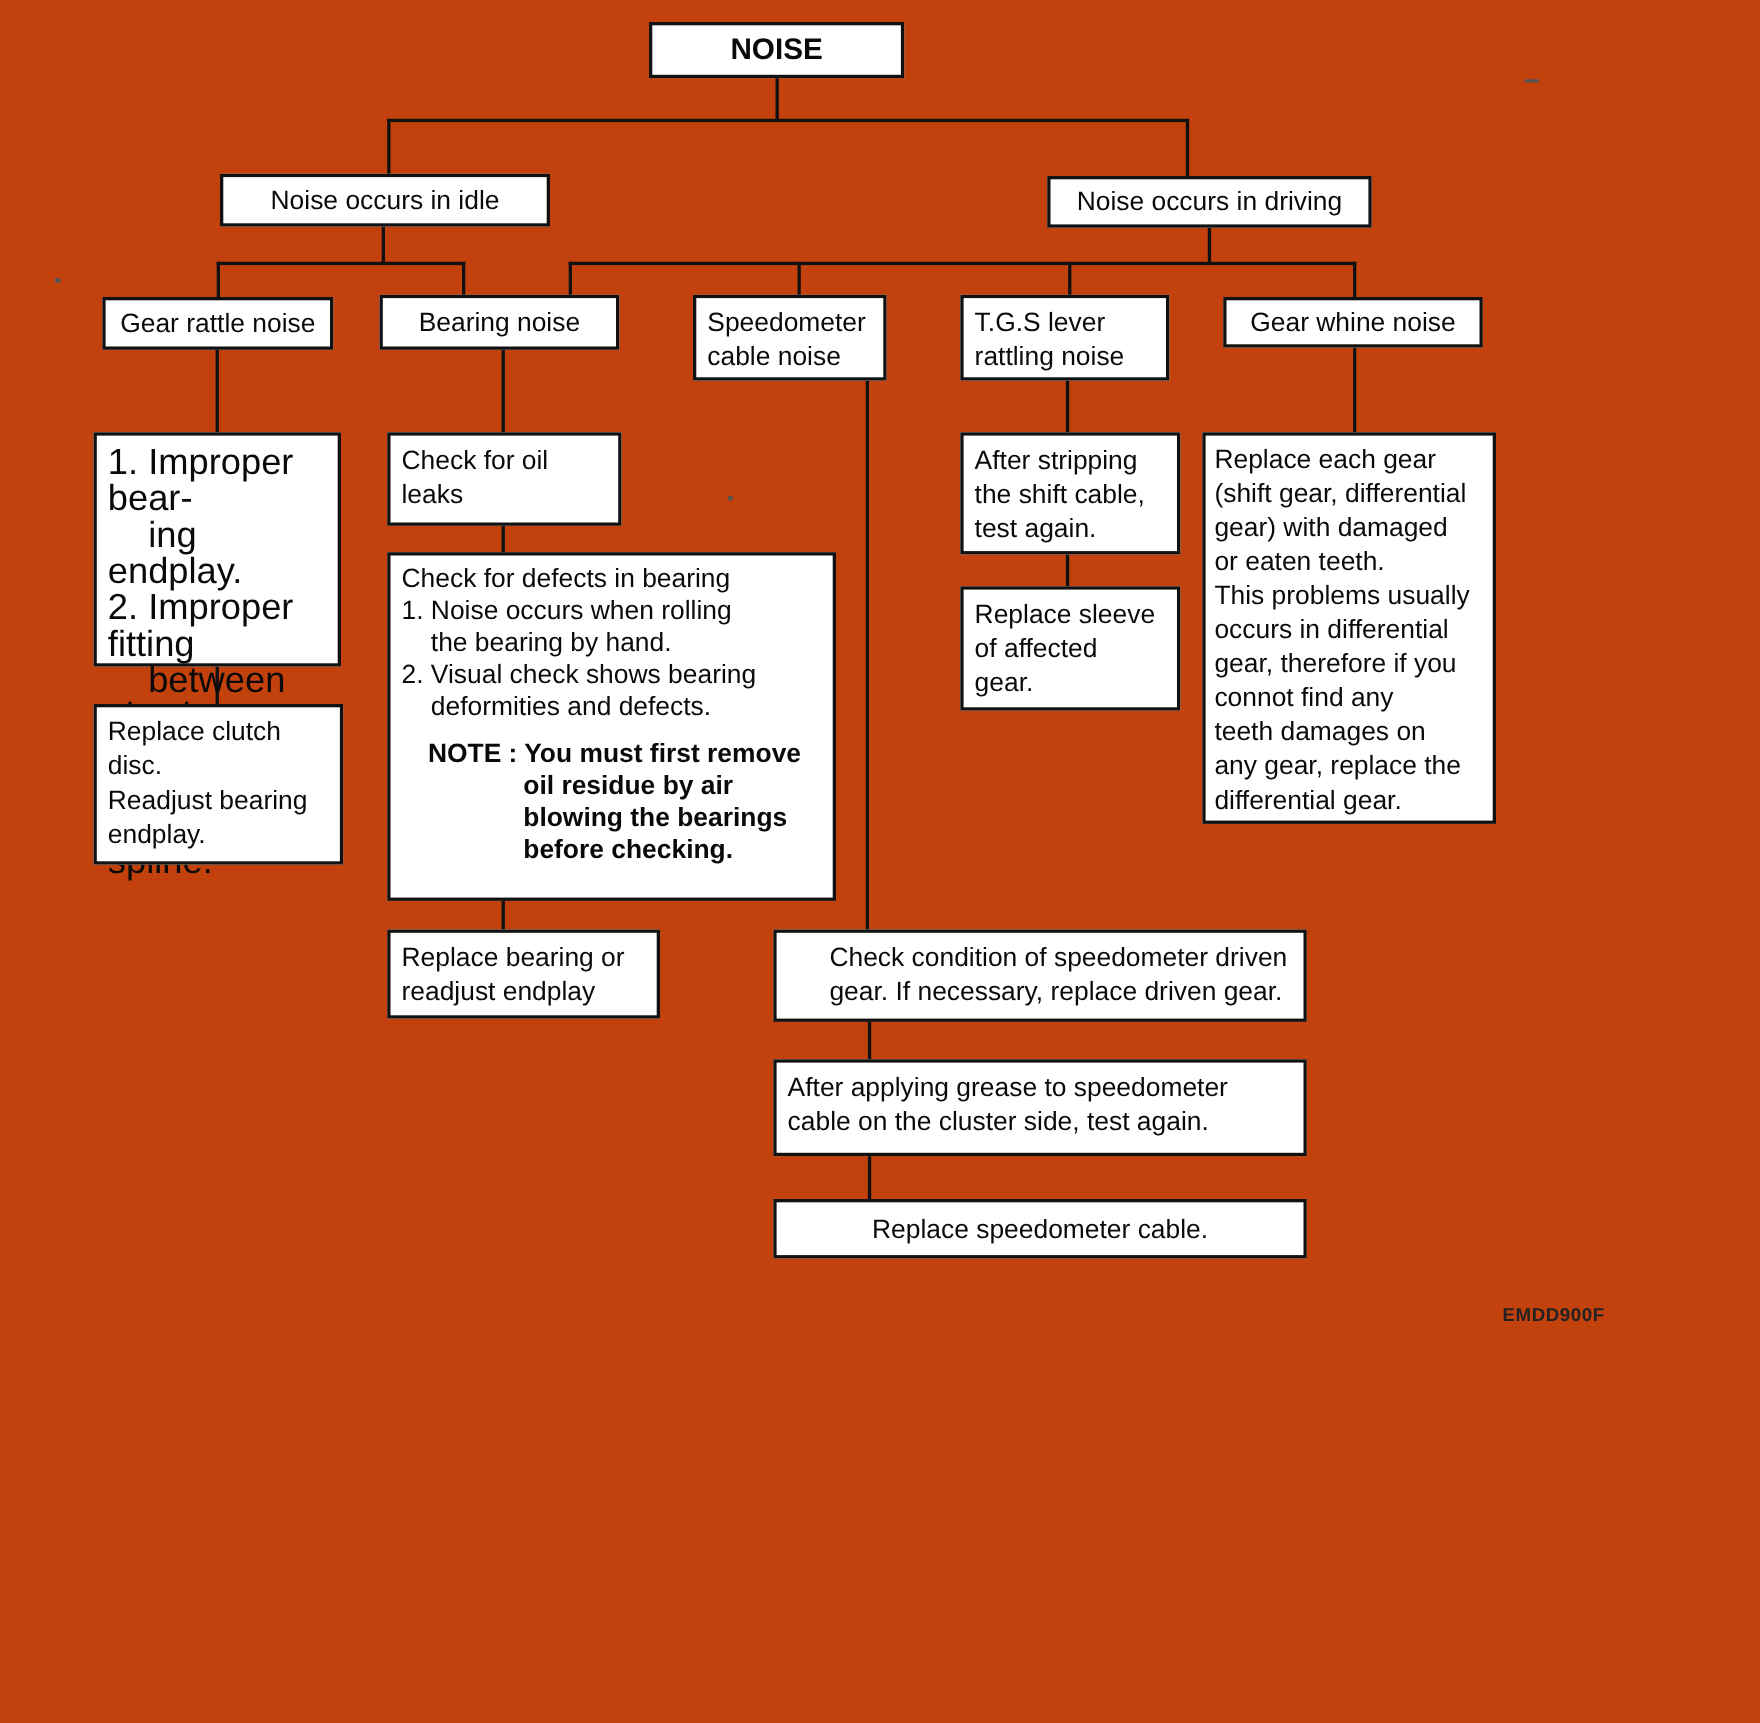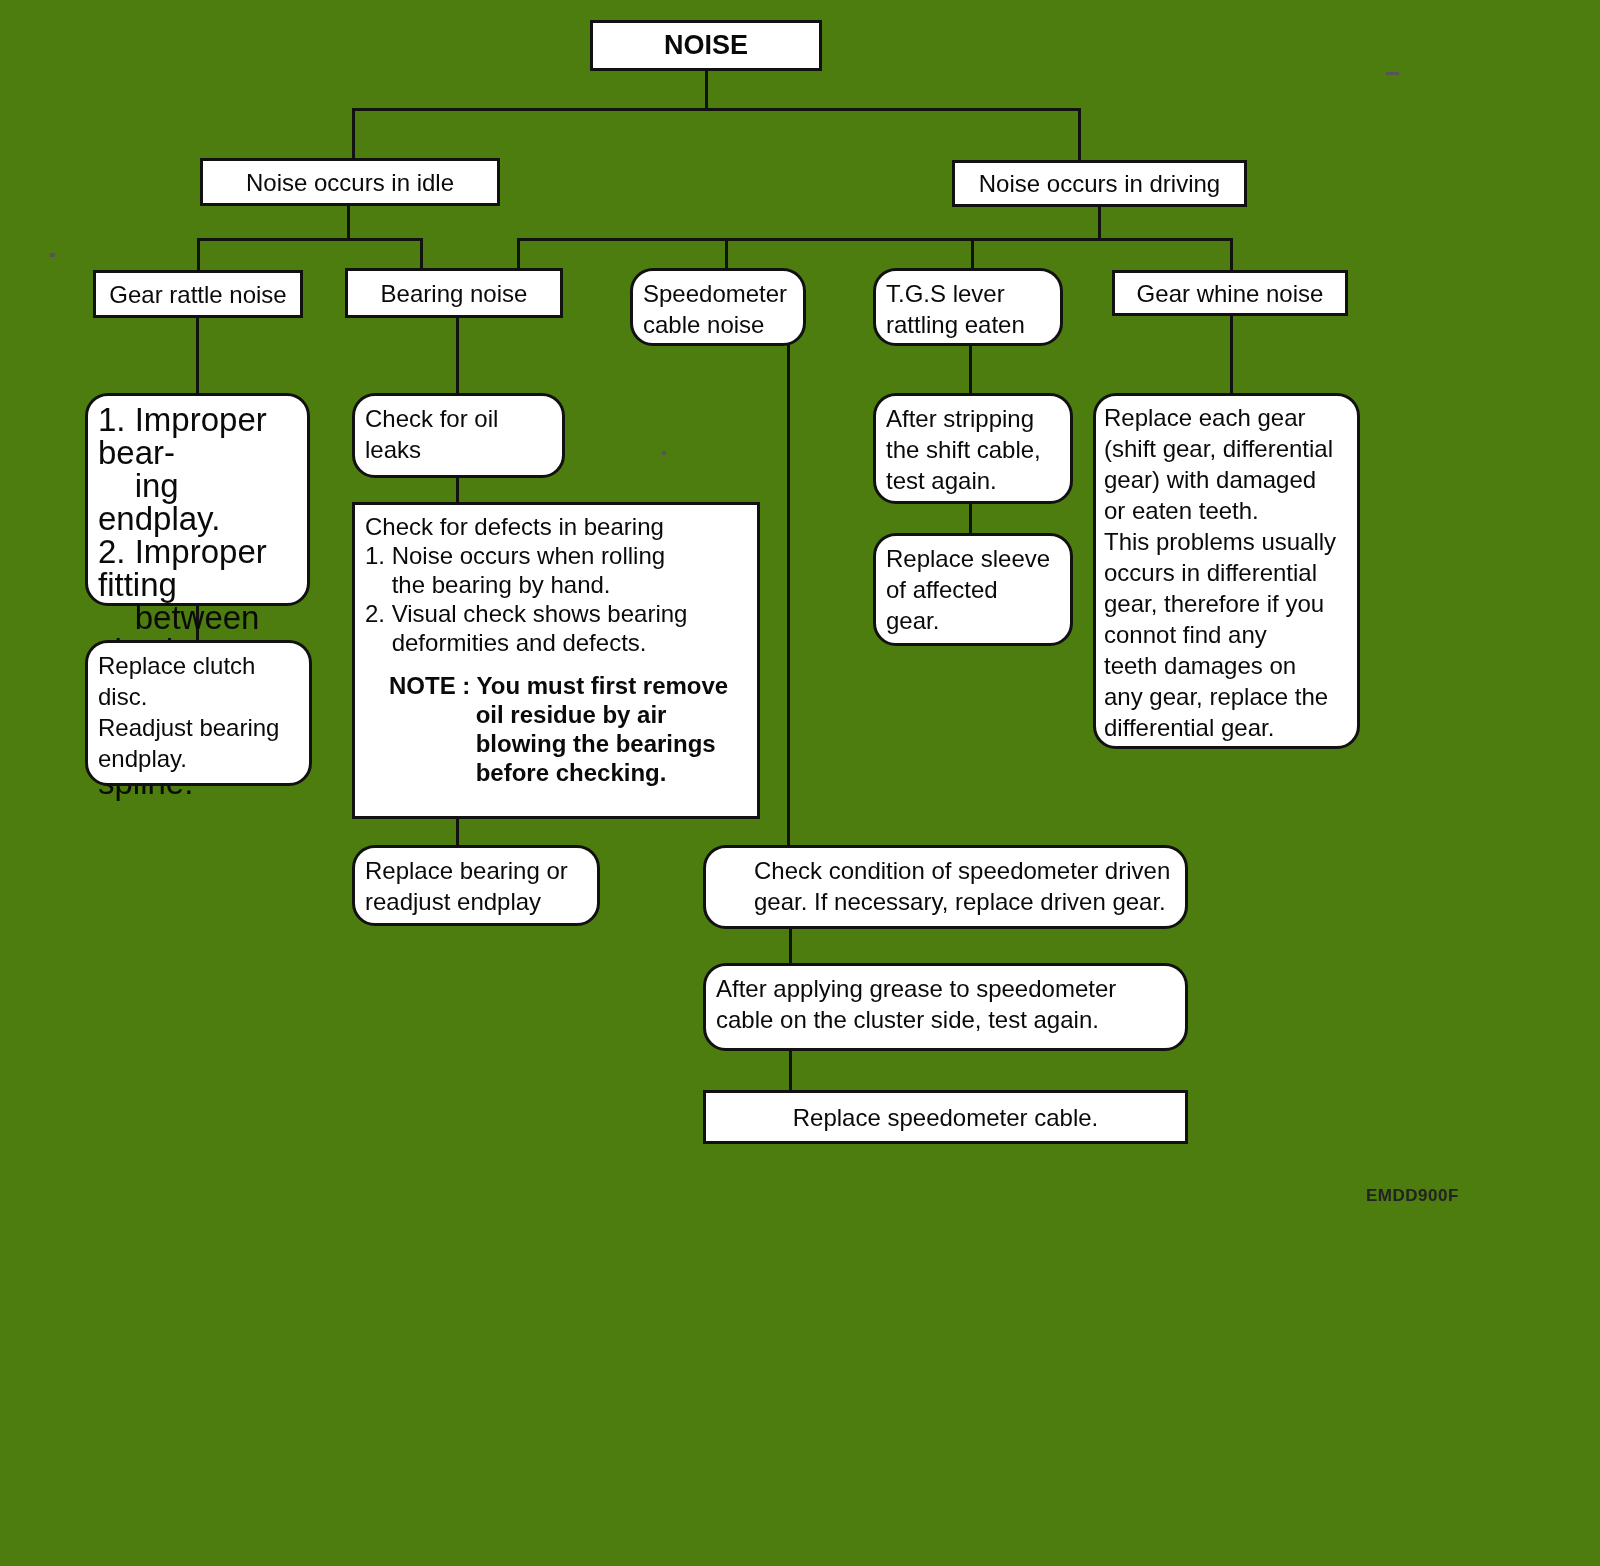--- a/index.html
+++ b/index.html
@@ -1,38 +1,37 @@
 <!DOCTYPE html>
 <html><head>
 <meta charset="utf-8">
 <style>
   html,body{margin:0;padding:0;background:#ffffff;}
   #page{
     position:relative;
     width:1600px;height:1566px;
-    background:#4d7c0f;
+    background:#c2410c;
     font-family:"Liberation Sans", sans-serif;
     color:#0a0a0a;
   }
   .node{
     position:absolute;
     border:3px solid #111;
     background:#fff;
     box-sizing:border-box;
     font-size:24px;
     line-height:31px;
   }
   .center{
     display:flex;align-items:center;justify-content:center;
     text-align:center;
   }
   .txt{
     padding:7px 10px;
     white-space:pre-wrap;
-    border-radius:23px;
   }
   .bold{font-weight:bold;}
   .line{
     position:absolute;
     background:#111;
   }
   .speck{
     position:absolute;
     background:#555;
   }
@@ -88,21 +87,21 @@
   <div class="node center" style="left:952px;top:160px;width:295px;height:47px;">Noise occurs in driving</div>
 
   <div class="node center" style="left:93px;top:270px;width:210px;height:48px;">Gear rattle noise</div>
 
   <div class="node center" style="left:345px;top:268px;width:218px;height:50px;">Bearing noise</div>
 
   <div class="node txt" style="left:630px;top:268px;width:176px;height:78px;">Speedometer
 cable noise</div>
 
   <div class="node txt" style="left:873px;top:268px;width:190px;height:78px;">T.G.S lever
-rattling eaten</div>
+rattling noise</div>
 
   <div class="node center" style="left:1112px;top:270px;width:236px;height:46px;">Gear whine noise</div>
 
   <div class="node txt" style="left:85px;top:393px;width:225px;height:213px;font-size:33px;line-height:33px;">1. Improper bear-
     ing endplay.
 2. Improper fitting
     between clutch
     disc and input
     shaft spline.</div>
 

